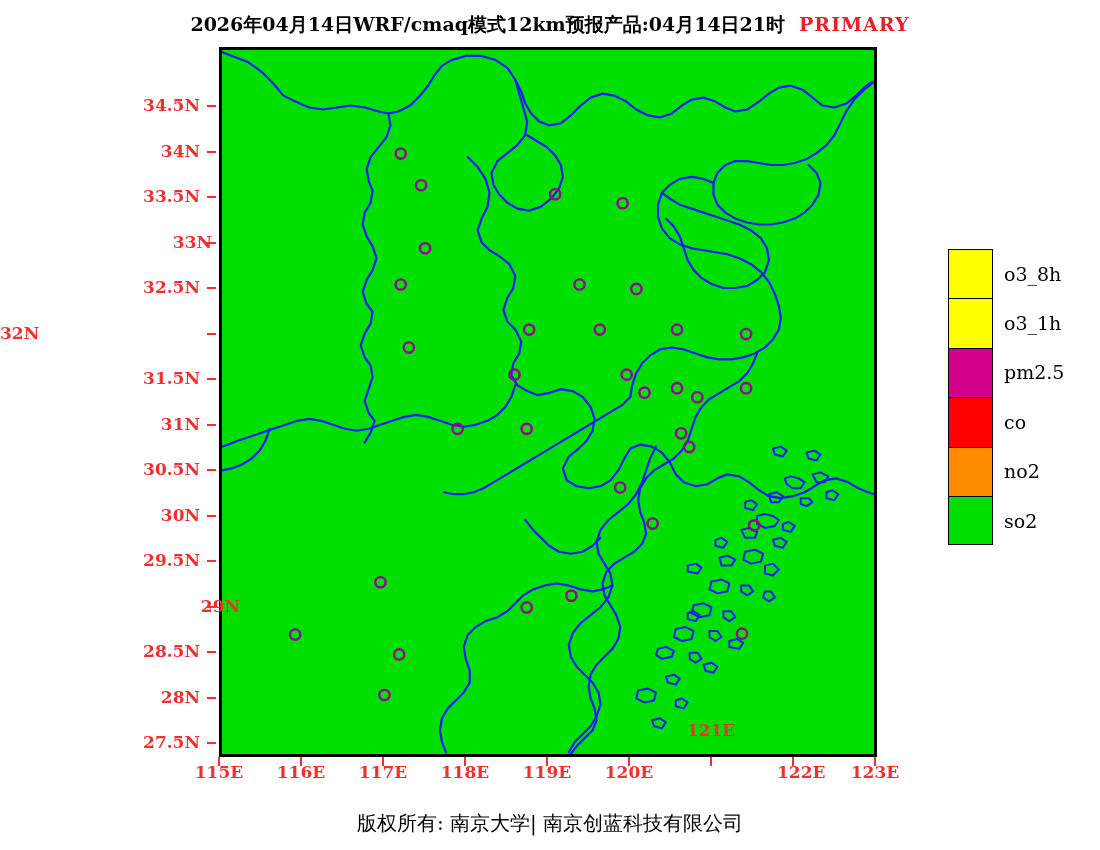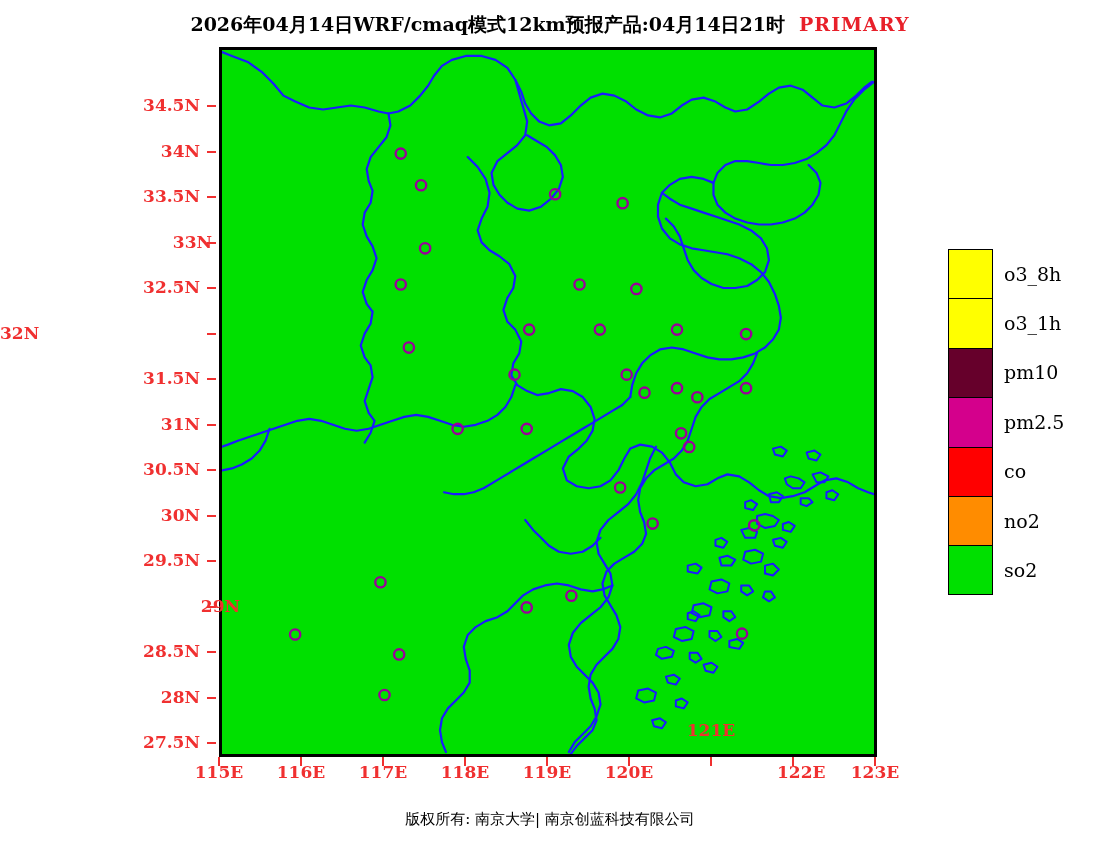--- a/index.html
+++ b/index.html
@@ -106,21 +106,21 @@
     white-space: nowrap;
   }
 
   
   #footer {
     position: absolute;
     left: 0;
     top: 810px;
     width: 1100px;
     text-align: center;
-    font-size: 15px;
+    font-size: 20px;
     color: #000000;
     font-family: "DejaVu Serif", serif;
     white-space: nowrap;
   }
 </style>
 </head>
 <body>
 
 <div id="title-bar">
   <span id="title-main">2026年04月14日WRF/cmaq模式12km预报产品:04月14日21时</span><span id="title-primary">PRIMARY</span>
@@ -289,24 +289,20 @@
 <div id="legend">
     <div class="legend-row">
       <div class="legend-swatch" style="background: rgb(255, 255, 0);"></div>
       <div class="legend-text">o3_8h</div>
     </div>
     <div class="legend-row">
       <div class="legend-swatch" style="background: rgb(255, 255, 0);"></div>
       <div class="legend-text">o3_1h</div>
     </div>
     <div class="legend-row">
-      <div class="legend-swatch" style="background: rgb(102, 0, 43);"></div>
-      <div class="legend-text">pm10</div>
-    </div>
-    <div class="legend-row">
       <div class="legend-swatch" style="background: rgb(212, 0, 140);"></div>
       <div class="legend-text">pm2.5</div>
     </div>
     <div class="legend-row">
       <div class="legend-swatch" style="background: rgb(255, 0, 0);"></div>
       <div class="legend-text">co</div>
     </div>
     <div class="legend-row">
       <div class="legend-swatch" style="background: rgb(255, 140, 0);"></div>
       <div class="legend-text">no2</div>

